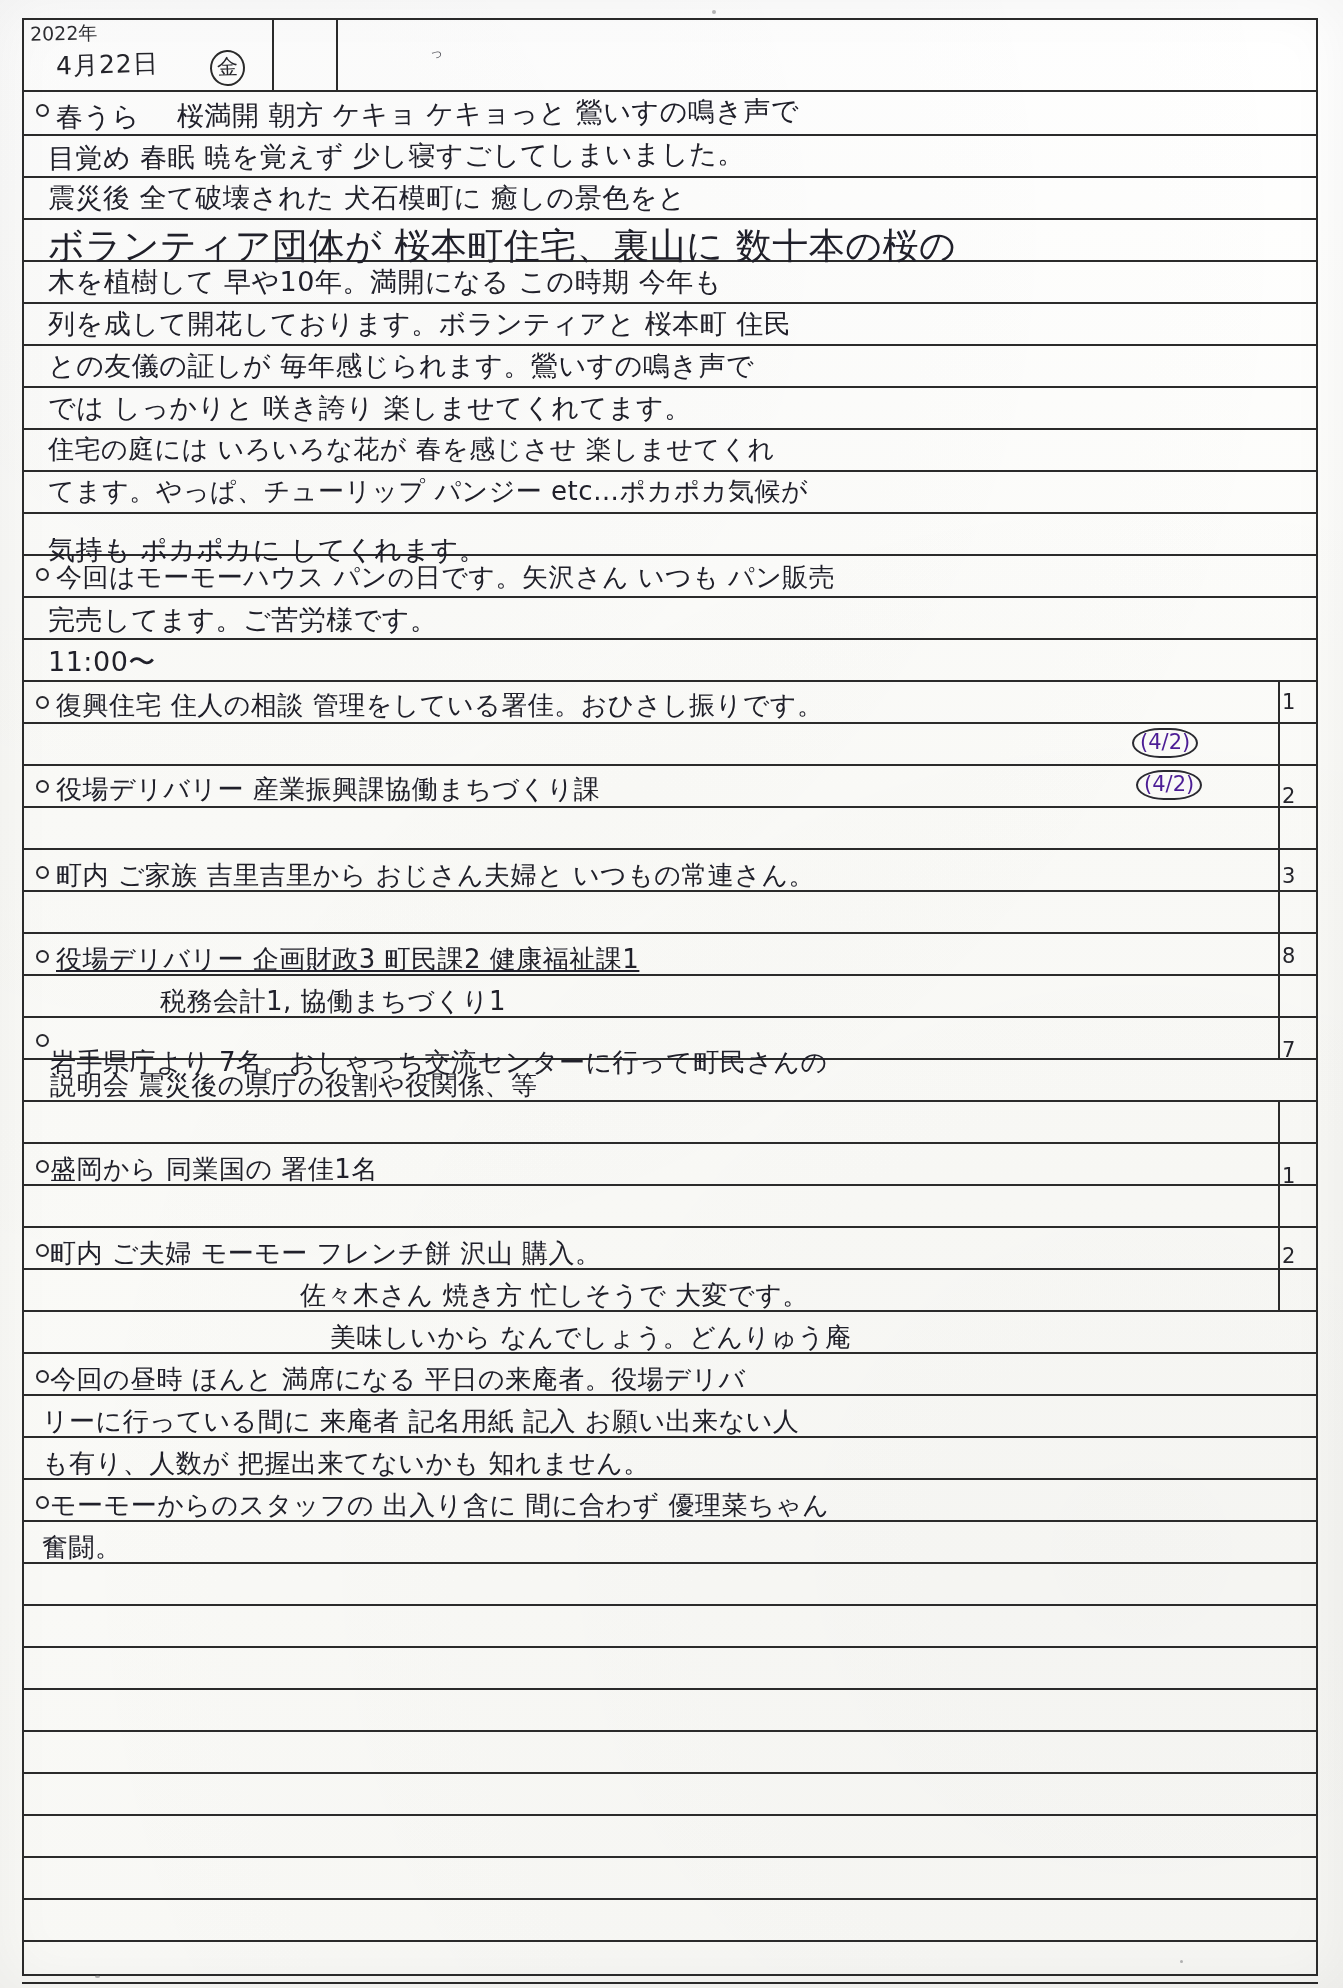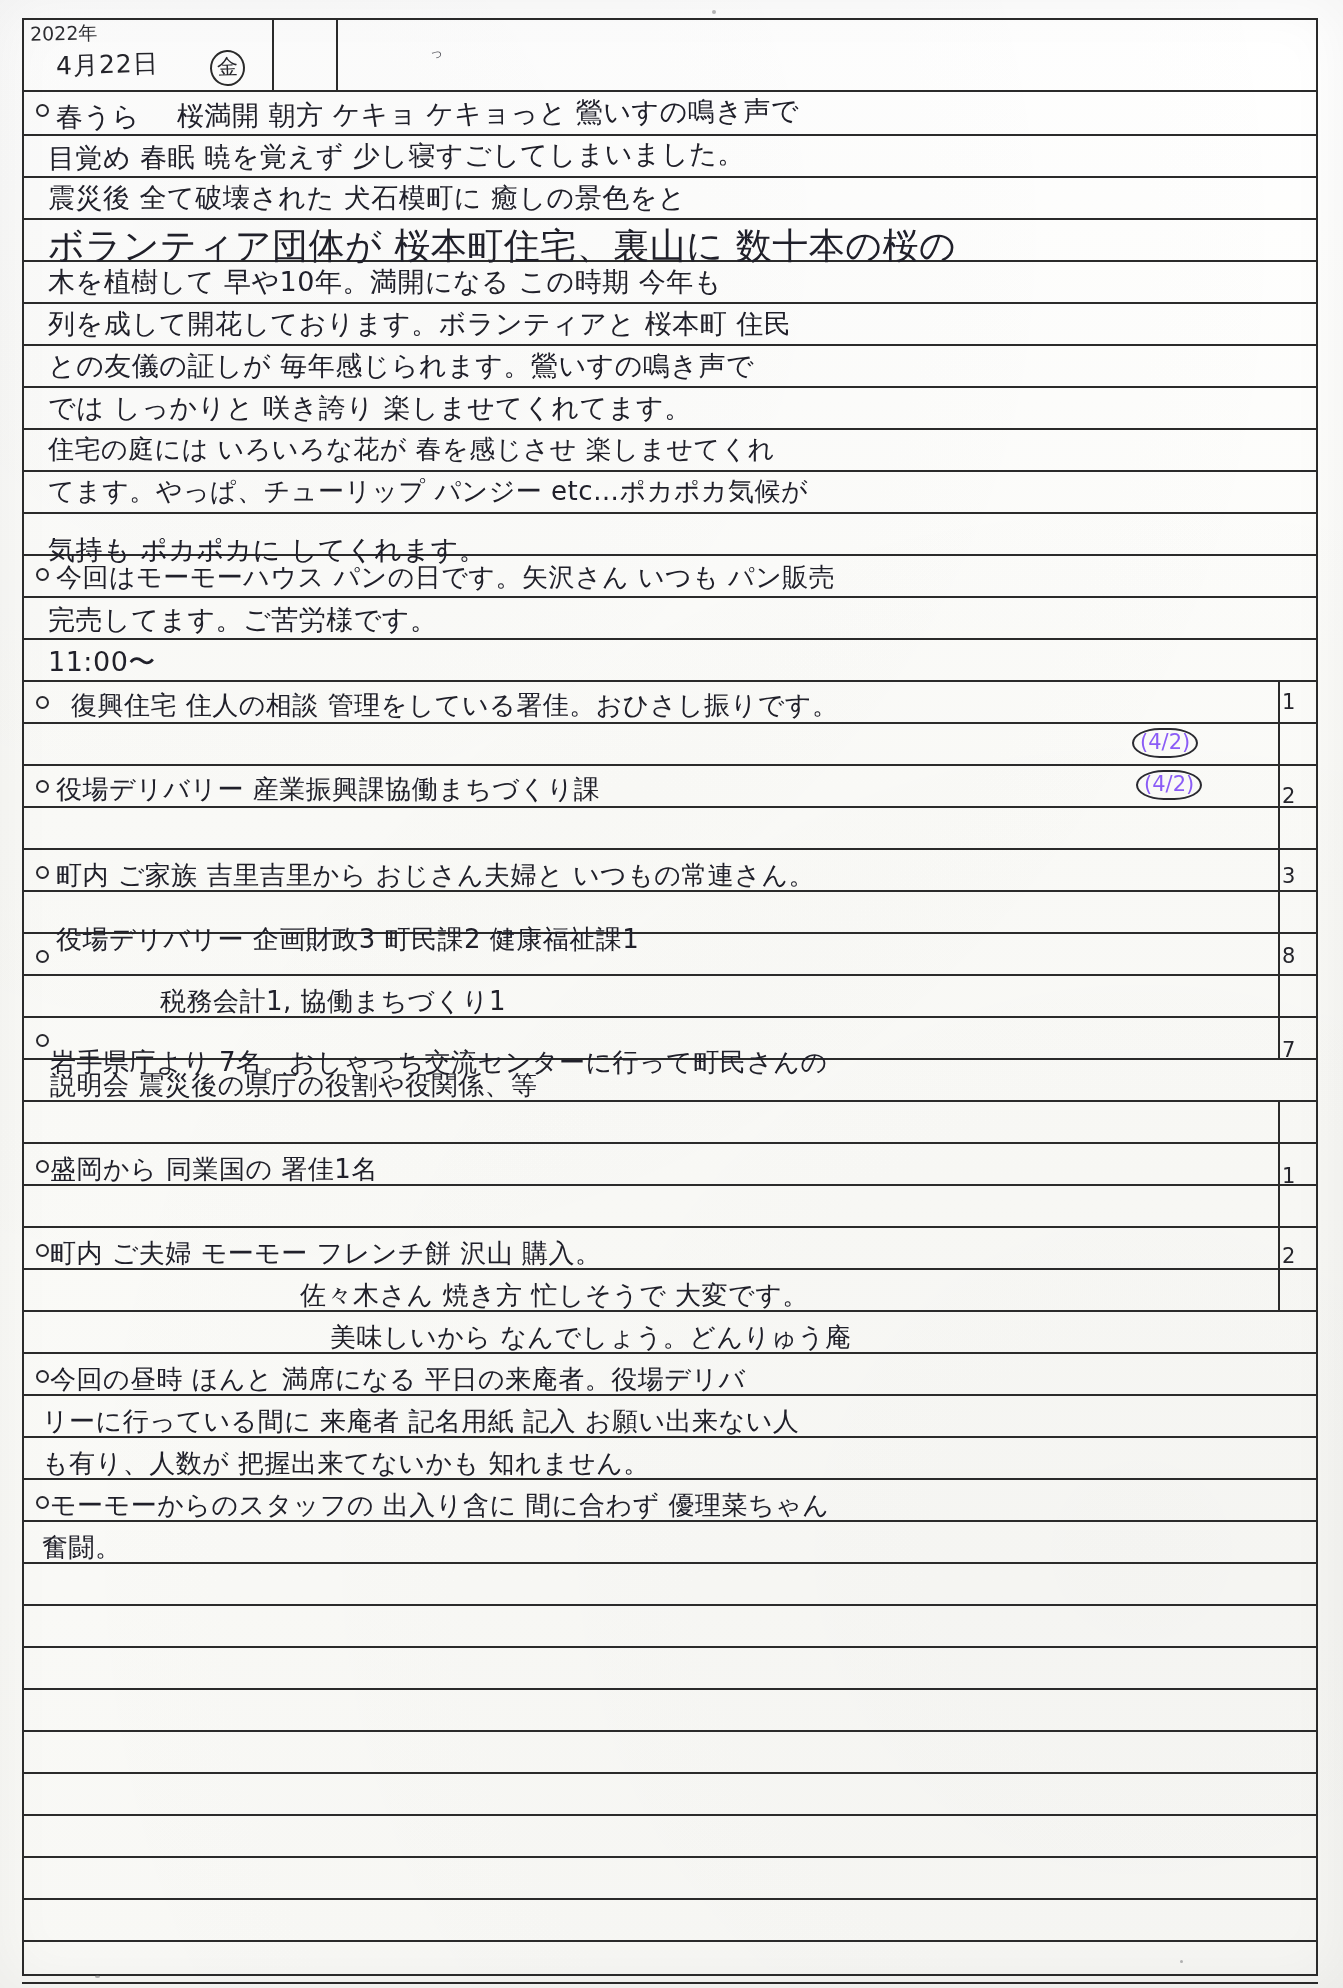--- a/index.html
+++ b/index.html
@@ -154,21 +154,21 @@
   }
   .count {
     position: absolute;
     font-size: 21px;
     color: #25252c;
     font-family: "DejaVu Sans", sans-serif;
   }
   .paren {
     position: absolute;
     font-size: 21px;
-    color: #8b5cf6;
+    color: #4c1d95;
   }
   .paren .rnd {
     border: 2px solid #2a2a30;
     border-radius: 50% / 60%;
     padding: 0 6px 2px 6px;
   }
   .scan-edge {
     position: absolute;
     left: 0; top: 0;
     width: 1343px; height: 1988px;
@@ -274,35 +274,35 @@
 
     <span class="bullet" style="left:36px; top:568px;"></span>
     <span class="hw ink1" style="left:56px; top:560px; font-size:26px;">今回はモーモーハウス パンの日です。矢沢さん いつも パン販売</span>
     <span class="hw ink1" style="left:48px; top:602px; font-size:27px;">完売してます。ご苦労様です。</span>
     <span class="hw ink1" style="left:48px; top:644px; font-size:27px;">11:00〜</span>
   </div>
 
   <div>
 
     <span class="bullet" style="left:36px; top:696px;"></span>
-    <span class="hw ink1" style="left:56px; top:688px; font-size:26px;margin-left:15px;">復興住宅 住人の相談 管理をしている署佳。おひさし振りです。</span>
+    <span class="hw ink1" style="left:56px; top:688px; font-size:26px;">復興住宅 住人の相談 管理をしている署佳。おひさし振りです。</span>
     <span class="count" style="left:1282px; top:690px;">1</span>
     <span class="paren" style="left:1132px; top:730px;"><span class="rnd">(4/2)</span></span>
 
     <span class="bullet" style="left:36px; top:780px;"></span>
     <span class="hw ink1" style="left:56px; top:772px; font-size:26px;">役場デリバリー 産業振興課協働まちづくり課</span>
     <span class="paren" style="left:1136px; top:772px;"><span class="rnd">(4/2)</span></span>
     <span class="count" style="left:1282px; top:784px;">2</span>
 
     <span class="bullet" style="left:36px; top:866px;"></span>
     <span class="hw ink1" style="left:56px; top:858px; font-size:26px;">町内 ご家族 吉里吉里から おじさん夫婦と いつもの常連さん。</span>
     <span class="count" style="left:1282px; top:864px;">3</span>
 
     <span class="bullet" style="left:36px; top:950px;"></span>
-    <span class="hw ink1" style="left:56px; top:922px; font-size:26px;">役場デリバリー 企画財政3 町民課2 健康福祉課1</span>
+    <span class="hw ink1" style="left:56px; top:942px; font-size:26px;text-decoration:underline;">役場デリバリー 企画財政3 町民課2 健康福祉課1</span>
     <span class="count" style="left:1282px; top:944px;">8</span>
     <span class="hw ink1" style="left:160px; top:984px; font-size:26px;">税務会計1, 協働まちづくり1</span>
 
     <span class="bullet" style="left:36px; top:1034px;"></span>
     <span class="hw ink1" style="left:50px; top:1026px; font-size:26px;margin-top:19px;">岩手県庁より 7名。おしゃっち交流センターに行って町民さんの</span>
     <span class="count" style="left:1282px; top:1038px;">7</span>
     <span class="hw ink1" style="left:50px; top:1068px; font-size:26px;">説明会 震災後の県庁の役割や役関係、等</span>
 
     <span class="bullet" style="left:36px; top:1160px;"></span>
     <span class="hw ink1" style="left:50px; top:1152px; font-size:26px;">盛岡から 同業国の 署佳1名</span>

